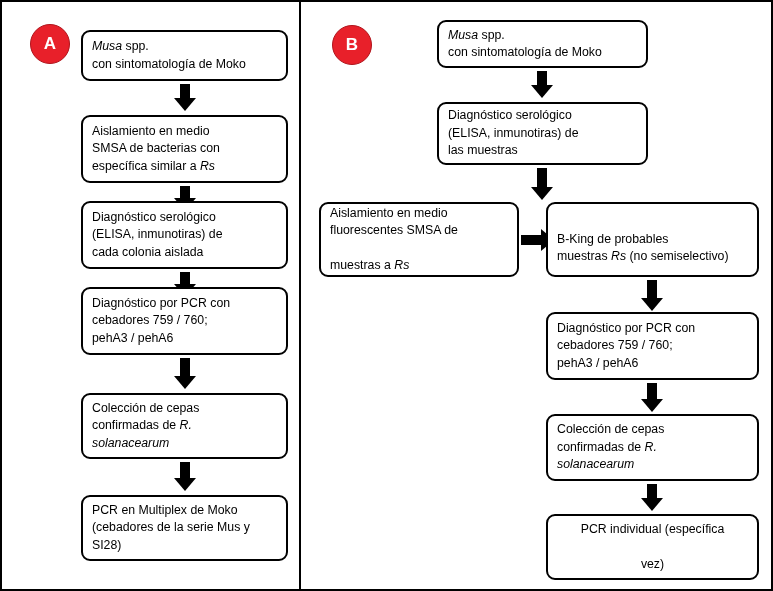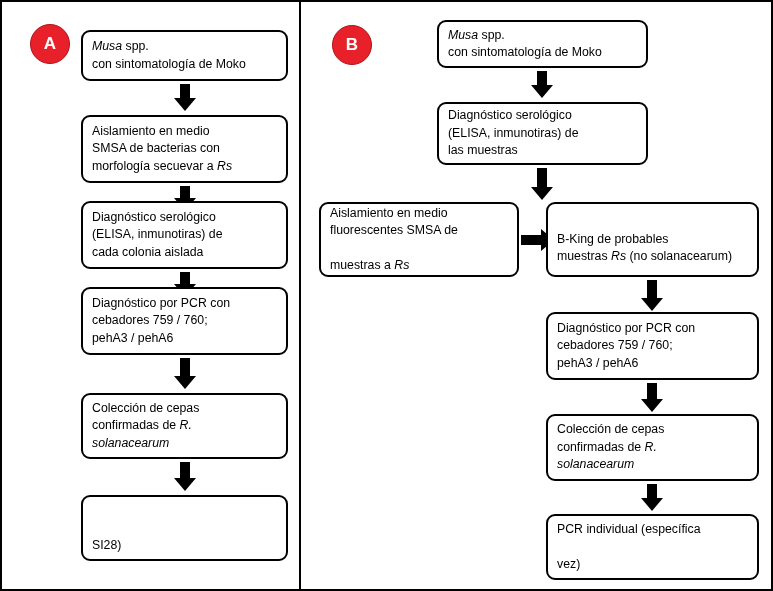--- a/index.html
+++ b/index.html
@@ -125,21 +125,21 @@
     <div class="node" style="left:79px; top:28px; width:207px; height:51px;">
       <span class="txt"><i>Musa</i><span> spp.</span><br><span>con sintomatología de Moko</span></span>
     </div>
 
     <div class="arrow-down" style="left:183px; top:82px;">
       <div class="shaft" style="height:16px;"></div>
       <div class="head" style="top:14px;"></div>
     </div>
 
     <div class="node" style="left:79px; top:113px; width:207px; height:68px;">
-      <span class="txt"><span>Aislamiento en medio</span><br><span>SMSA de bacterias con</span><br><span>morfología secuevar a </span><i>Rs</i></span>
+      <span class="txt"><span>Aislamiento en medio</span><br><span>SMSA de bacterias con</span><br><span>específica similar a </span><i>Rs</i></span>
     </div>
 
     <div class="arrow-down" style="left:183px; top:184px;">
       <div class="shaft" style="height:14px;"></div>
       <div class="head" style="top:12px;"></div>
     </div>
 
     <div class="node" style="left:79px; top:199px; width:207px; height:68px;">
       <span class="txt"><span>Diagnóstico serológico</span><br><span>(ELISA, inmunotiras) de</span><br><span>cada colonia aislada</span></span>
     </div>
@@ -161,21 +161,21 @@
     <div class="node" style="left:79px; top:391px; width:207px; height:66px;">
       <span class="txt"><span>Colección de cepas</span><br><span>confirmadas de </span><i>R.</i><br><i>solanacearum</i></span>
     </div>
 
     <div class="arrow-down" style="left:183px; top:460px;">
       <div class="shaft" style="height:18px;"></div>
       <div class="head" style="top:16px;"></div>
     </div>
 
     <div class="node" style="left:79px; top:493px; width:207px; height:66px;">
-      <span class="txt"><br><br><span>SI28)</span></span>
+      <span class="txt"><span>PCR en Multiplex de Moko</span><br><span>(cebadores de la serie Mus y</span><br><span>SI28)</span></span>
     </div>
   </div>
 
   <div class="panel" id="panel-b">
 
     <div class="panel-badge" style="left:29px; top:23px;">
       <span>B</span>
     </div>
 
     <div class="node" style="left:134px; top:18px; width:211px; height:48px;">
@@ -199,21 +199,21 @@
     <div class="node" style="left:16px; top:200px; width:200px; height:75px;">
       <span class="txt"><span>Aislamiento en medio</span><br><span>fluorescentes SMSA de</span><br><br><span>muestras a </span><i>Rs</i></span>
     </div>
 
     <div class="arrow-right" style="left:218px; top:238px;">
       <div class="shaft" style="width:22px;"></div>
       <div class="head" style="left:20px;"></div>
     </div>
 
     <div class="node" style="left:243px; top:200px; width:213px; height:75px;">
-      <span class="txt"><br><span>B-King de probables</span><br><span>muestras </span><i>Rs</i><span> (no solanacearum)</span></span>
+      <span class="txt"><br><span>B-King de probables</span><br><span>muestras </span><i>Rs</i><span> (no semiselectivo)</span></span>
     </div>
 
     <div class="arrow-down" style="left:349px; top:278px;">
       <div class="shaft" style="height:20px;"></div>
       <div class="head" style="top:18px;"></div>
     </div>
 
     <div class="node" style="left:243px; top:310px; width:213px; height:68px;">
       <span class="txt"><span>Diagnóstico por PCR con</span><br><span>cebadores 759 / 760;</span><br><span>pehA3 / pehA6</span></span>
     </div>
@@ -225,18 +225,18 @@
 
     <div class="node" style="left:243px; top:412px; width:213px; height:67px;">
       <span class="txt"><span>Colección de cepas</span><br><span>confirmadas de </span><i>R.</i><br><i>solanacearum</i></span>
     </div>
 
     <div class="arrow-down" style="left:349px; top:482px;">
       <div class="shaft" style="height:16px;"></div>
       <div class="head" style="top:14px;"></div>
     </div>
 
-    <div class="node" style="left:243px; top:512px; width:213px; height:66px;">
+    <div class="node" style="left:243px; top:512px; width:213px; height:66px;text-align:center;">
       <span class="txt"><span>PCR individual (específica</span><br><br><span>vez)</span></span>
     </div>
   </div>
 
 </div>
 
 </body></html>

